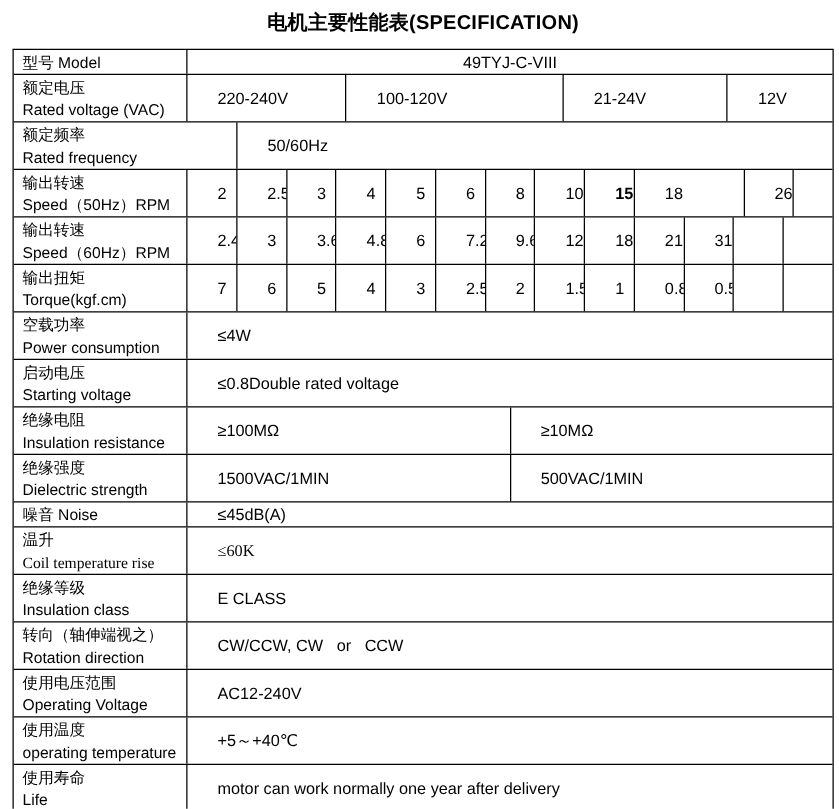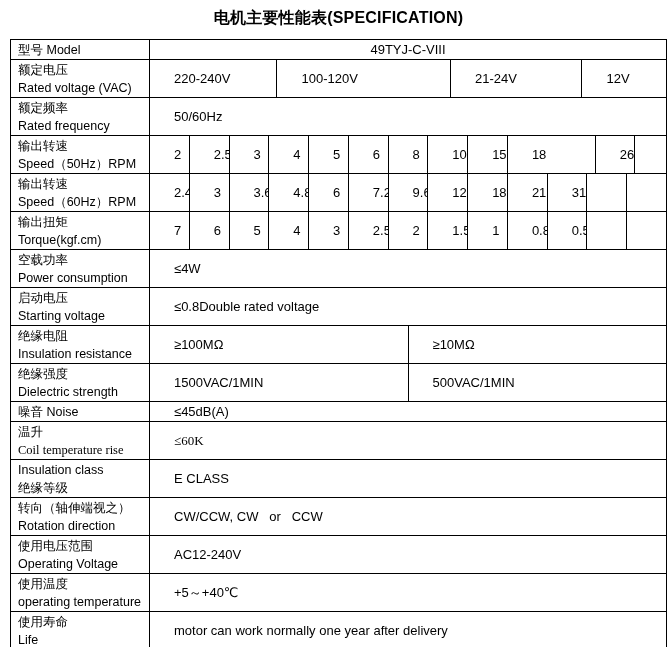--- a/index.html
+++ b/index.html
@@ -86,38 +86,38 @@
           <div class="cell" style="flex: 0 0 25.43%; margin-left: 46px;">21-24V</div>
           <div class="cell" style="flex: 1 1 25.25%;">12V</div>
         </div>
       </div>
       <div class="t-row" style="height: 38px;">
         <div class="label-cell">
           <div>额定频率</div>
           <div>Rated frequency</div>
         </div>
         <div class="data-area">
-          <div class="cell" style="flex: 1 1 100%;">50/60Hz</div>
+          <div class="cell" style="flex: 1 1 100%; margin-left: 40px;">50/60Hz</div>
         </div>
       </div>
       <div class="t-row" style="height: 38px;">
         <div class="label-cell">
           <div>输出转速</div>
           <div>Speed（50Hz）RPM</div>
         </div>
         <div class="data-area">
           <div class="cell" style="flex: 0 0 7.6923%;">2</div>
           <div class="cell" style="flex: 0 0 7.6923%;">2.5</div>
           <div class="cell" style="flex: 0 0 7.6923%;">3</div>
           <div class="cell" style="flex: 0 0 7.6923%;">4</div>
           <div class="cell" style="flex: 0 0 7.6923%;">5</div>
           <div class="cell" style="flex: 0 0 7.6923%;">6</div>
           <div class="cell" style="flex: 0 0 7.6923%;">8</div>
           <div class="cell" style="flex: 0 0 7.6923%;">10</div>
-          <div class="cell" style="flex: 0 0 7.6923%;">15</div>
+          <div class="cell" style="flex: 0 0 7.6923%; font-weight: bold;">15</div>
           <div class="cell" style="flex: 0 0 7.6923%;">18</div>
           <div class="cell" style="flex: 0 0 7.6923%; margin-left: 48px;">26</div>
           <div class="cell" style="flex: 0 0 7.6923%;"></div>
           <div class="cell" style="flex: 1 1 7.6923%;"></div>
         </div>
       </div>
       <div class="t-row" style="height: 38px;">
         <div class="label-cell">
           <div>输出转速</div>
           <div>Speed（60Hz）RPM</div>
@@ -209,22 +209,22 @@
         <div class="label-cell">
           <div>温升</div>
           <div>Coil temperature rise</div>
         </div>
         <div class="data-area">
           <div class="cell" style="flex: 1 1 100%;">≤60K</div>
         </div>
       </div>
       <div class="t-row" style="height: 38px;">
         <div class="label-cell">
+          <div>绝缘等级</div>
           <div>Insulation class</div>
-          <div>绝缘等级</div>
         </div>
         <div class="data-area">
           <div class="cell" style="flex: 1 1 100%;">E CLASS</div>
         </div>
       </div>
       <div class="t-row" style="height: 38px;">
         <div class="label-cell">
           <div>转向（轴伸端视之）</div>
           <div>Rotation direction</div>
         </div>

